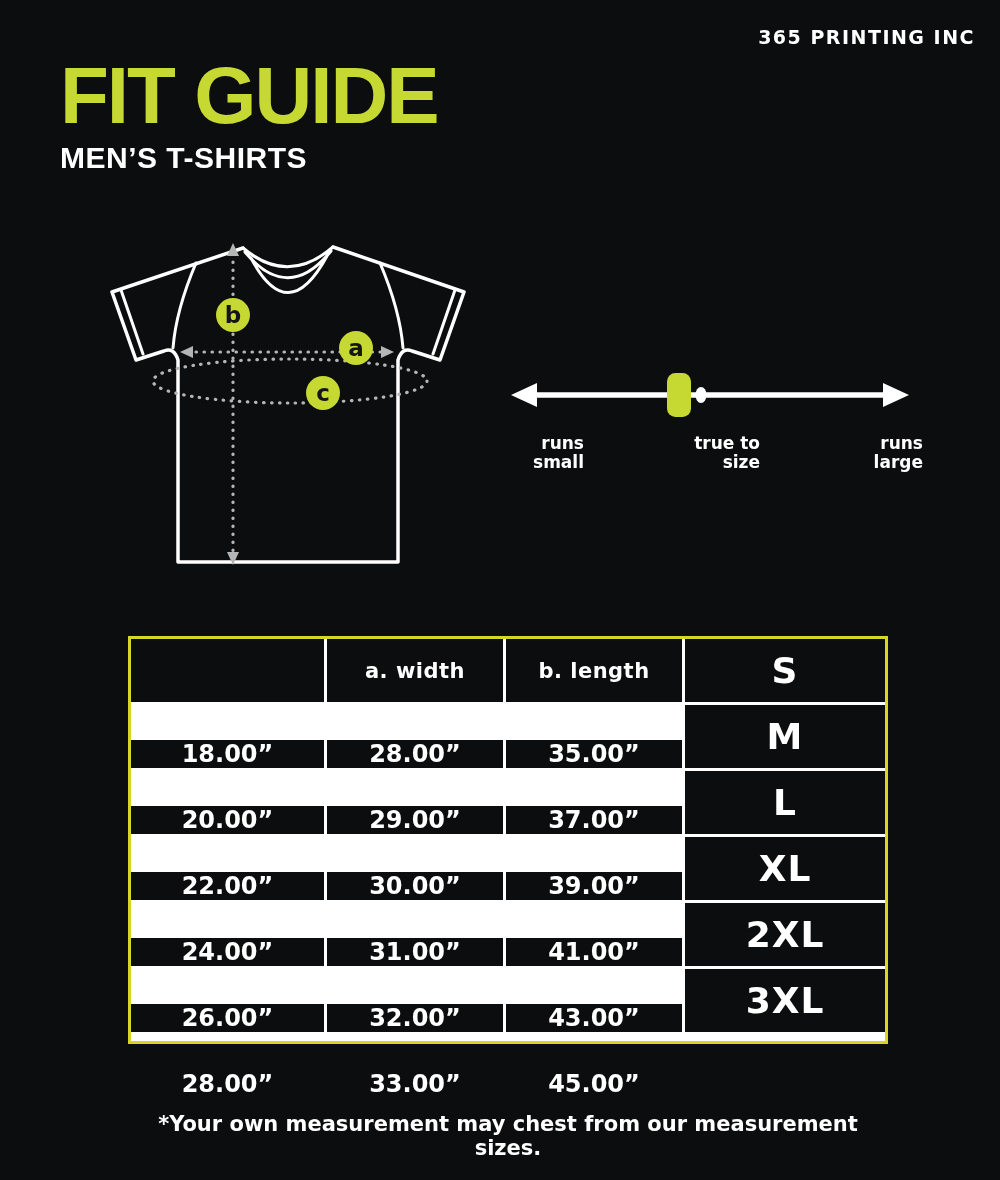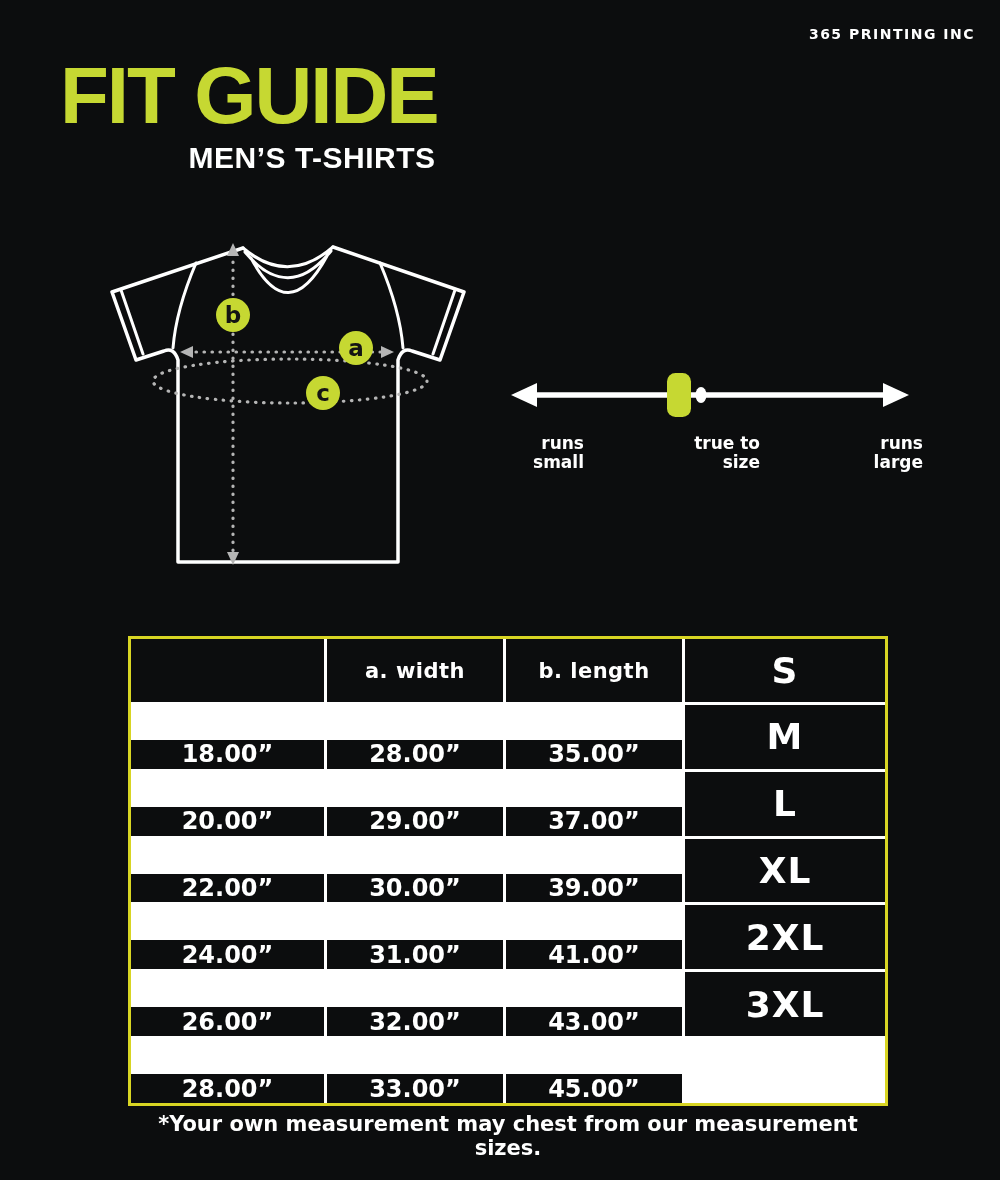--- a/index.html
+++ b/index.html
@@ -18,21 +18,21 @@
     height: 1180px;
     background: var(--bg);
     overflow: hidden;
   }
   .brand {
     position: absolute;
     top: 26px;
     right: 25px;
     color: var(--white);
     font-weight: bold;
-    font-size: 14px;
+    font-size: 19px;
     letter-spacing: 1.5px;
     white-space: nowrap;
   }
   .title-block {
     position: absolute;
     left: 60px;
     top: 56px;
   }
   .title {
     font-family: "Liberation Sans", sans-serif;
@@ -42,21 +42,21 @@
     letter-spacing: -2px;
     color: var(--accent);
     white-space: nowrap;
   }
   .subtitle {
     font-family: "Liberation Sans", sans-serif;
     font-weight: bold;
     font-size: 30px;
     letter-spacing: 0.5px;
     color: var(--white);
-    text-align: right;
+    text-align: left;
     margin-top: 5px;
     padding-right: 2px;
   }
   .shirt-svg { position: absolute; left: 100px; top: 230px; }
   .shirt-line {
     stroke: var(--white);
     stroke-width: 3.5;
     fill: none;
     stroke-linejoin: round;
     stroke-linecap: round;
@@ -98,21 +98,21 @@
   }
   .scale-label span { display: block; }
   #lbl-small { left: 494px; top: 434px; width: 90px; }
   #lbl-true  { left: 655px; top: 434px; width: 105px; }
   #lbl-large { left: 833px; top: 434px; width: 90px; }
   .size-table {
     position: absolute;
     left: 128px;
     top: 636px;
     width: 760px;
-    height: 470px;
+    height: 408px;
     border: 3px solid var(--tableBorder);
     background: var(--white);
     display: grid;
     grid-template-columns: 193px 176px 176px 1fr;
     grid-template-rows: 63px repeat(6, 1fr);
     gap: 3px;
   }
   .cell {
     background: var(--bg);
     display: flex;

